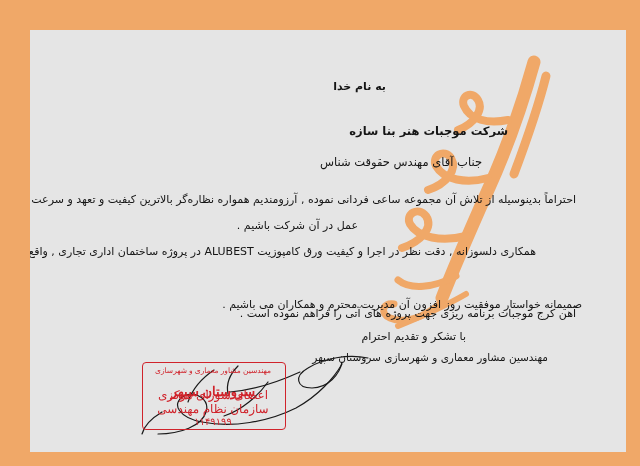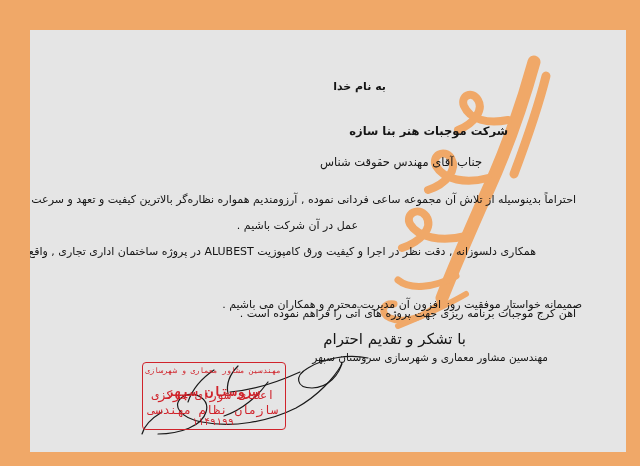--- a/index.html
+++ b/index.html
@@ -118,21 +118,21 @@
   }
   .b1 { top: 163px; right: 50px; }
   .b2 { top: 189px; right: 268px; }
   .b3 { top: 215px; right: 90px; }
   .b4 { top: 241px; right: 50px; margin-top: 36px; }
   .b5 { top: 268px; right: 44px; }
 
   .sign1 {
     top: 300px;
     right: 160px;
-    font-size: 15px;
+    font-size: 11px;
   }
   .sign2 {
     top: 321px;
     right: 78px;
     font-size: 10.5px;
   }
 
   
   #signature {
     position: absolute;
@@ -150,21 +150,21 @@
     top: 330px;
     width: 150px;
     height: 72px;
     pointer-events: none;
   }
   #stamp .stamp-text {
     position: absolute;
     width: 100%;
     text-align: center;
     color: #d0232b;
-    font-family: Liberation Mono, monospace;
+    font-family: Liberation Sans, sans-serif;
     direction: rtl;
   }
   #stamp .st-1 { top: 6px;  font-size: 7.5px; }
   #stamp .st-2 { top: 24px; font-size: 13px; font-weight: bold; letter-spacing: .5px; }
   #stamp .st-3 { top: 28px; font-size: 12px; }
   #stamp .st-4 { top: 56px; font-size: 10px; }
   #stamp-border {
     position: absolute;
     left: 4px; top: 2px;
     width: 142px; height: 66px;

